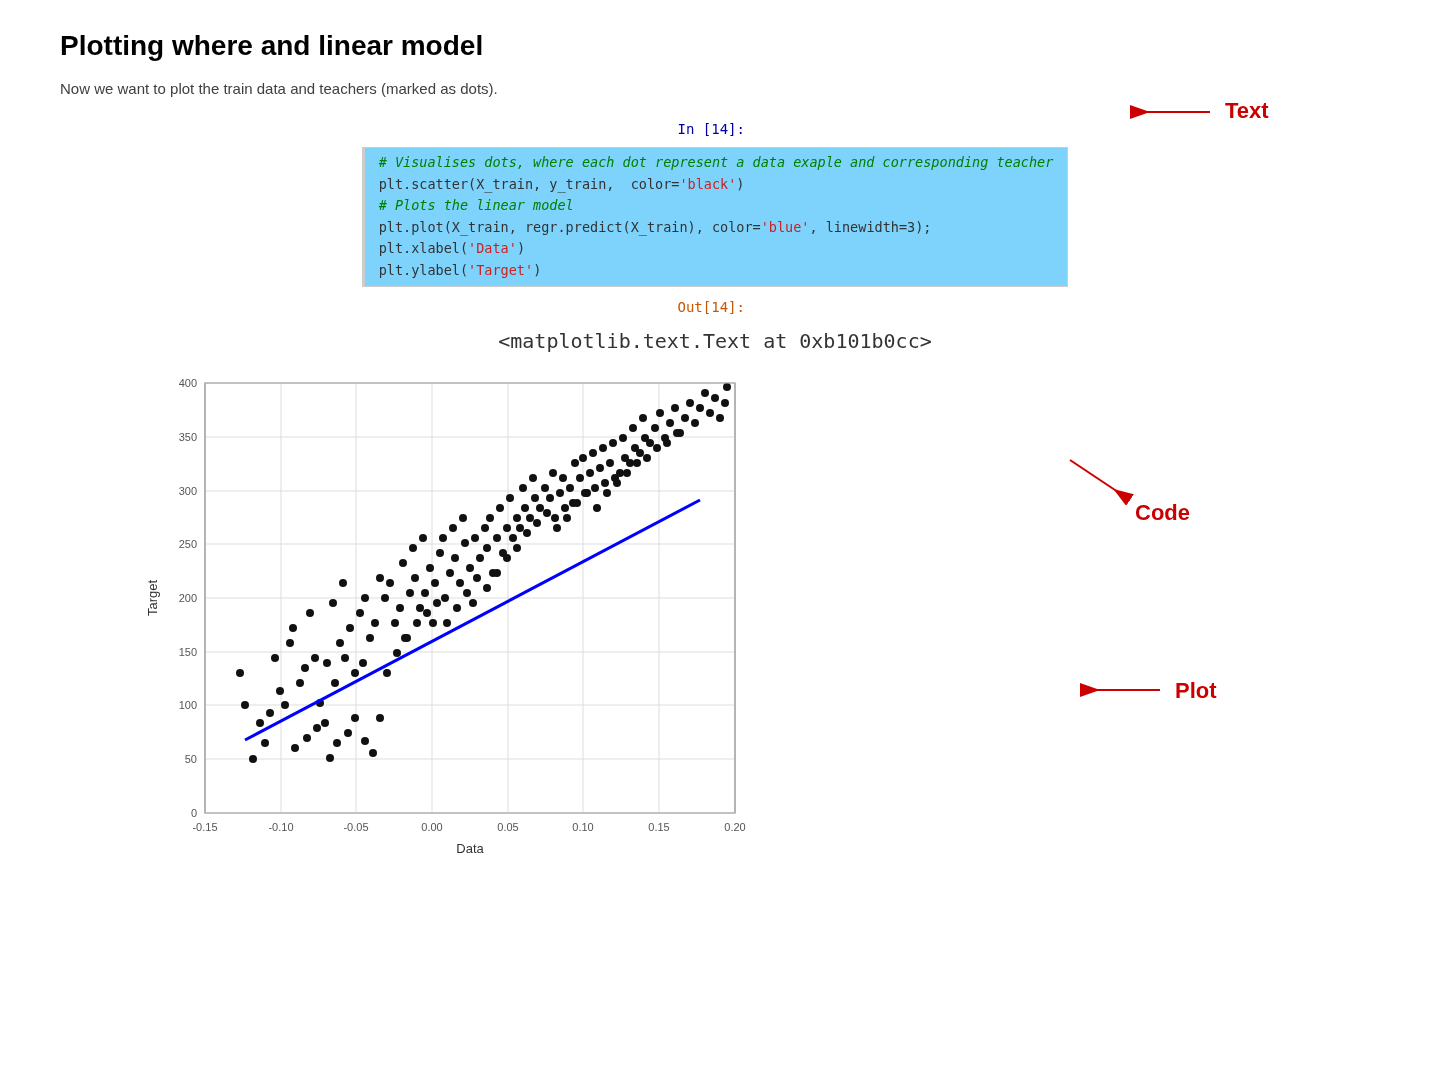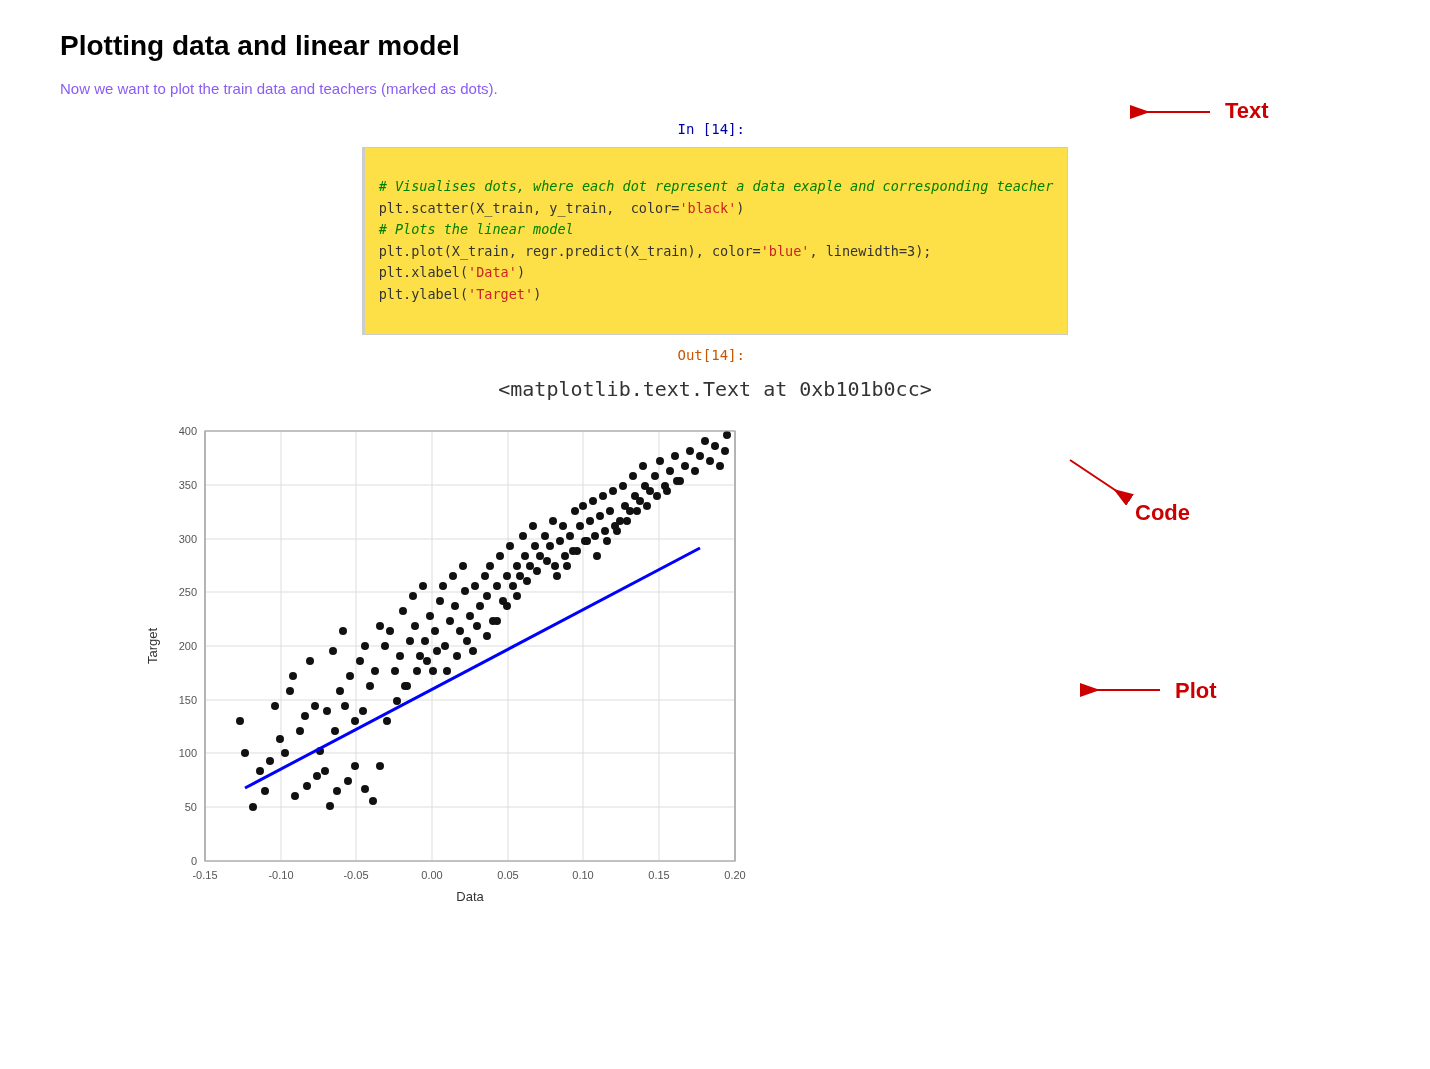--- a/index.html
+++ b/index.html
@@ -12,43 +12,43 @@
     }
     h1 {
       font-size: 28px;
       font-weight: bold;
       color: #000;
       margin-bottom: 18px;
     }
     .text-block p {
       margin-bottom: 10px;
       font-size: 15px;
-      color: #8b5cf6;
+      color: #404040;
     }
     .notebook-cell {
       margin-top: 20px;
       display: flex;
       align-items: center;
       gap: 10px;
       flex-direction: column;
     }
     .cell-label {
       font-family: monospace;
       font-size: 14px;
       white-space: nowrap;
       padding-top: 4px;
       min-width: 75px;
     }
     .cell-label-in { color: #0000aa; }
     .cell-label-out { color: #cc5500; }
     .code-box {
-      background: #fde047;
+      background: #7dd3fc;
       border: 1px solid #cccccc;
       border-left: 3px solid #cccccc;
-      padding: 28px 14px;
+      padding: 4px 14px;
       font-family: monospace;
       font-size: 13.5px;
       line-height: 1.6;
       flex: 1;
       white-space: pre;
       color: #333;
     }
     .c-comment { color: #008000; font-style: italic; }
     .c-string { color: #cc2222; }
     .c-default { color: #333; }
@@ -74,21 +74,21 @@
       width: 100%;
       height: 100%;
       pointer-events: none;
     }
   </style>
 </head>
 <body>
 
 <div class="page-wrapper" style="position:relative;">
 
-  <h1>Plotting data and linear model</h1>
+  <h1>Plotting where and linear model</h1>
 
   <div class="text-block">
     <p>Now we want to plot the train data and teachers (marked as dots).</p>
   </div>
 
   <div class="notebook-cell">
     <div class="cell-label cell-label-in">In [14]:</div>
     <div class="code-box"><span class="c-comment"># Visualises dots, where each dot represent a data exaple and corresponding teacher</span>
 <span class="c-default">plt.scatter(X_train, y_train,  color=<span class="c-string">'black'</span>)</span>
 <span class="c-comment"># Plots the linear model</span>

